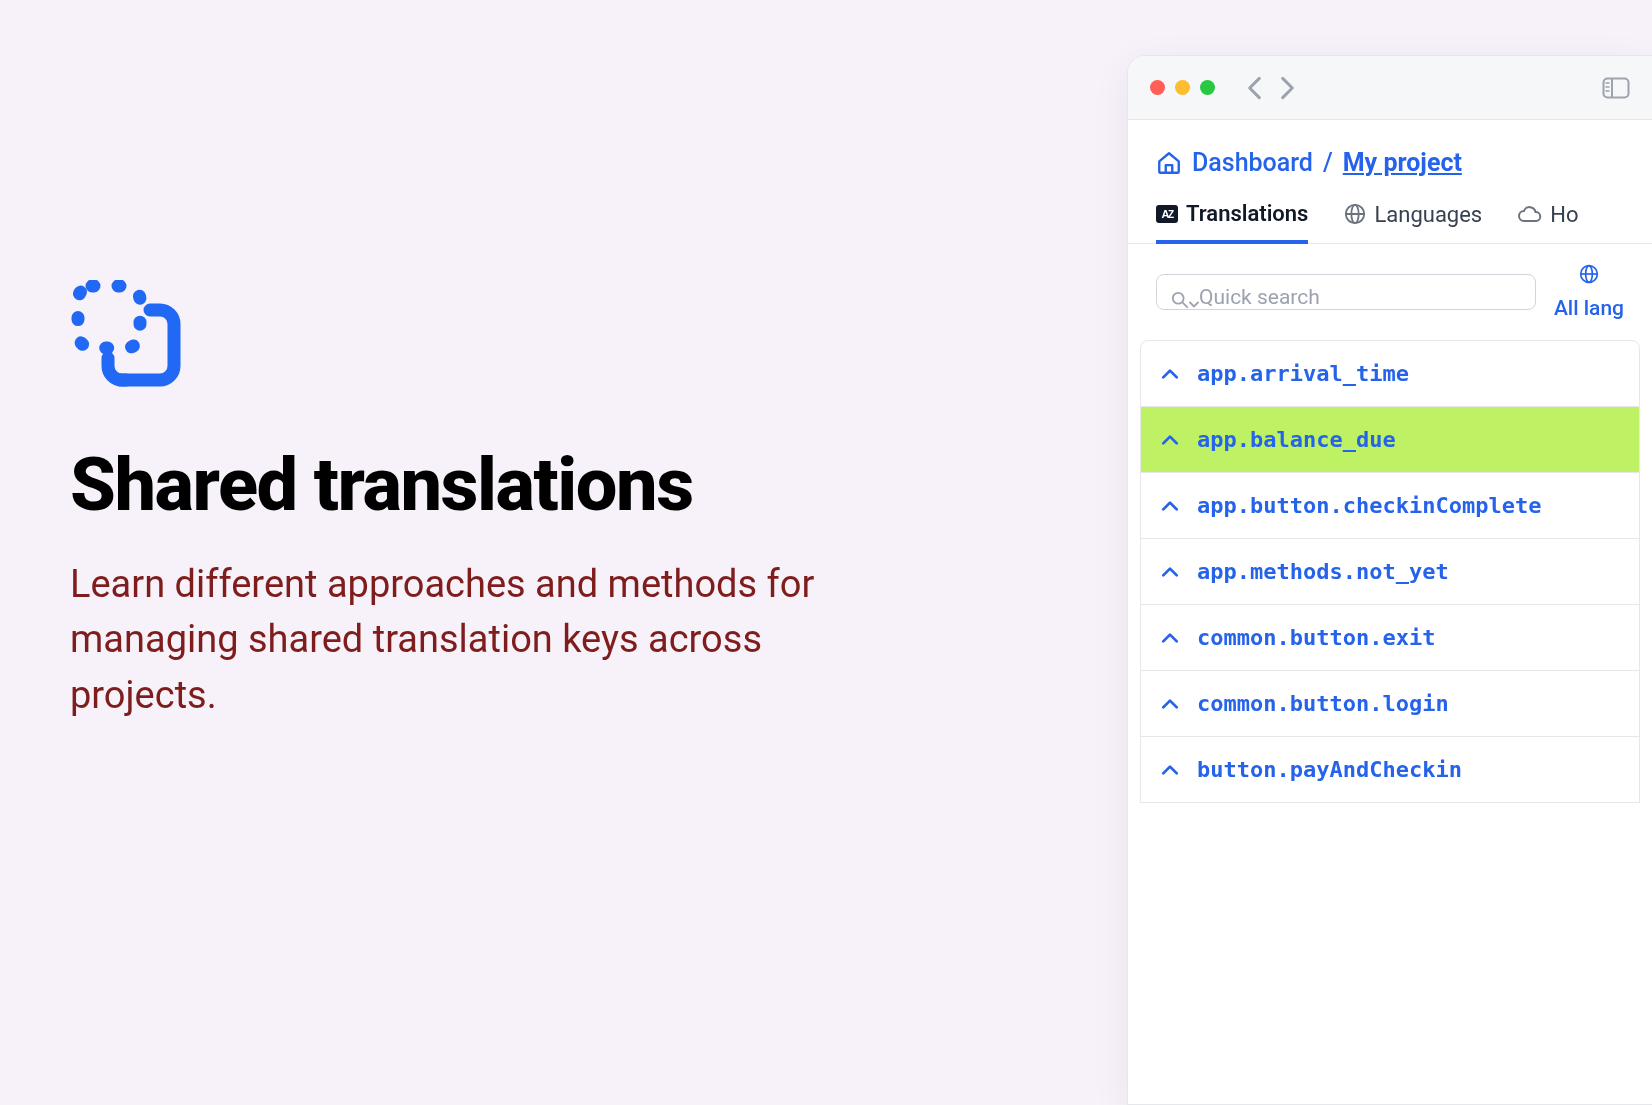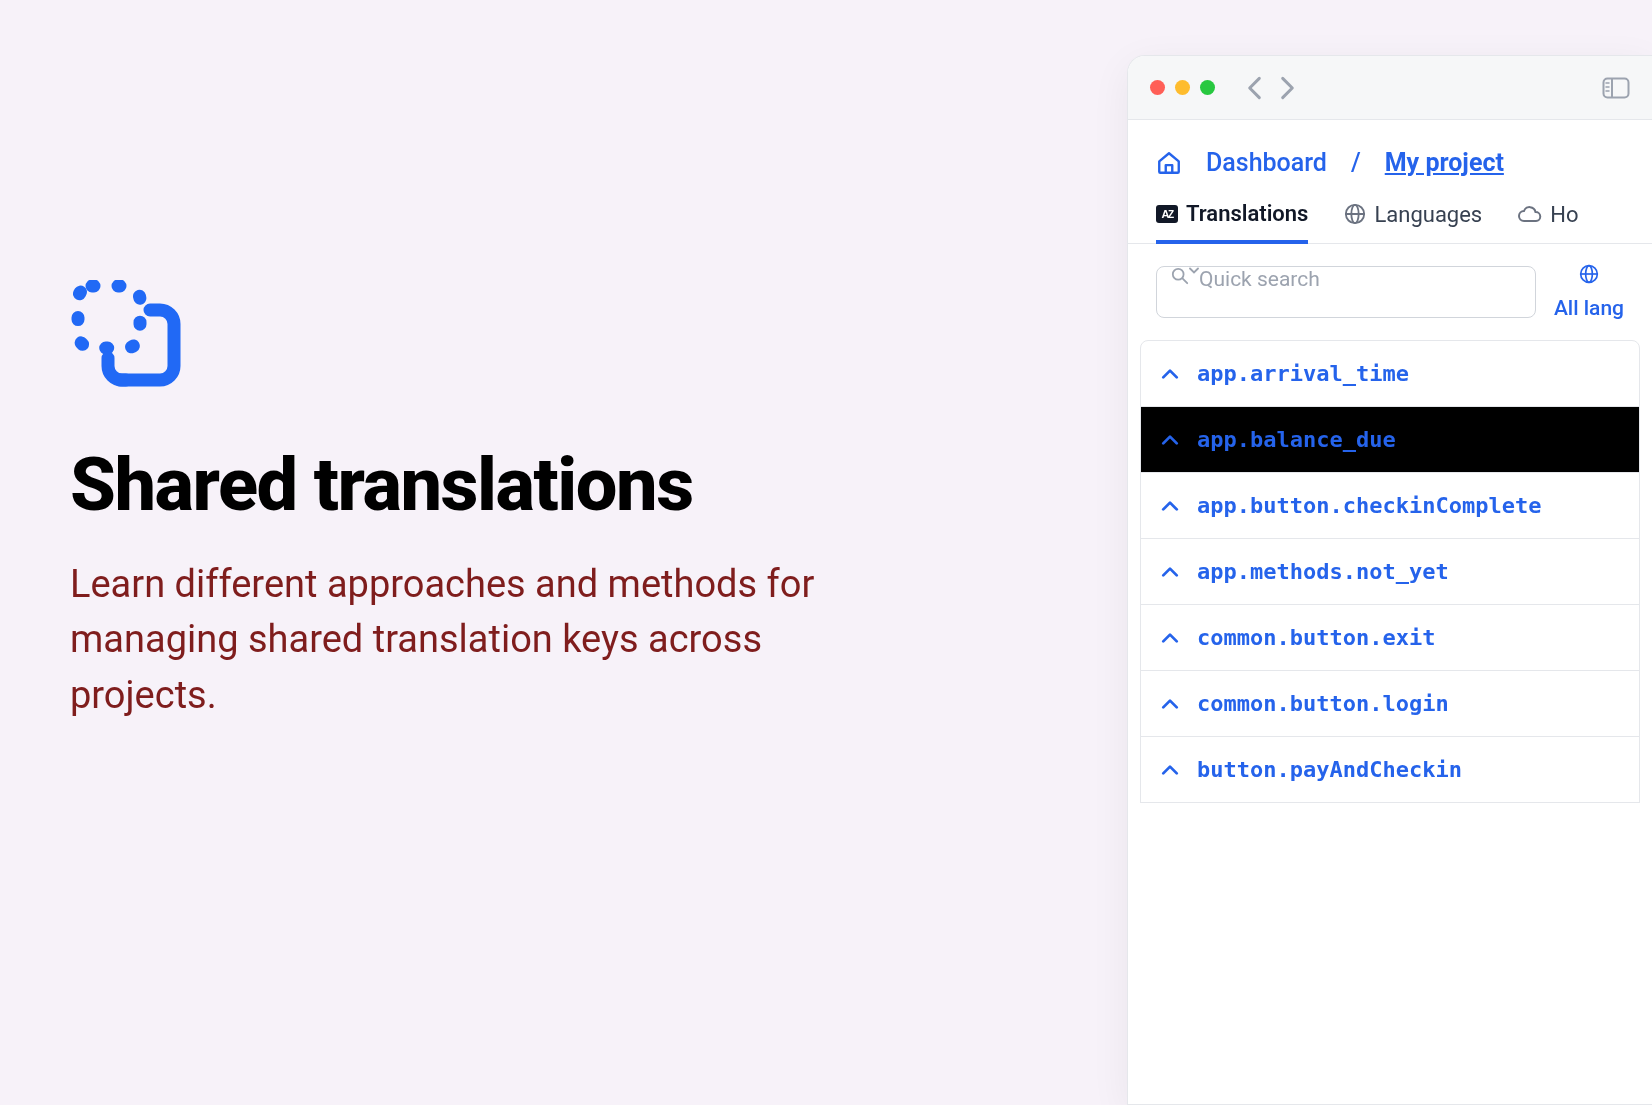--- a/index.html
+++ b/index.html
@@ -107,21 +107,21 @@
       color: #9ca3af;
       display: flex;
       align-items: center;
       cursor: pointer;
     }
     
     .breadcrumb-row {
       padding: 28px 28px 24px 28px;
       display: flex;
       align-items: center;
-      gap: 24px;
+      gap: 10px;
     }
     
     .home-icon {
       color: #2563eb;
       display: flex;
     }
     
     .breadcrumb-text {
       font-size: 25px;
       font-weight: 500;
@@ -171,25 +171,25 @@
     
     .controls-row {
       display: flex;
       align-items: center;
       padding: 20px 28px;
       gap: 18px;
     }
     
     .search-box {
       flex: 1;
-      height: 52px;
+      height: 36px;
       border: 1px solid #d1d5db;
       border-radius: 8px;
       display: flex;
-      align-items: flex-start;
+      align-items: flex-end;
       padding: 0 14px;
       gap: 0;
       background: #ffffff;
     }
     
     .search-icon {
       color: #9ca3af;
       display: flex;
     }
     
@@ -225,21 +225,21 @@
       cursor: pointer;
       background: #ffffff;
     }
     
     .key-item:first-child {
       border-top: 1px solid #e5e7eb;
       border-radius: 8px 8px 0 0;
     }
     
     .key-item.selected {
-      background: #000000;
+      background: #bef264;
     }
     
     .chevron-up {
       color: #2563eb;
       display: flex;
       flex-shrink: 0;
     }
     
     .key-label {
       font-family: ui-monospace, SFMono-Regular, "SF Mono", Menlo, Consolas, monospace;

